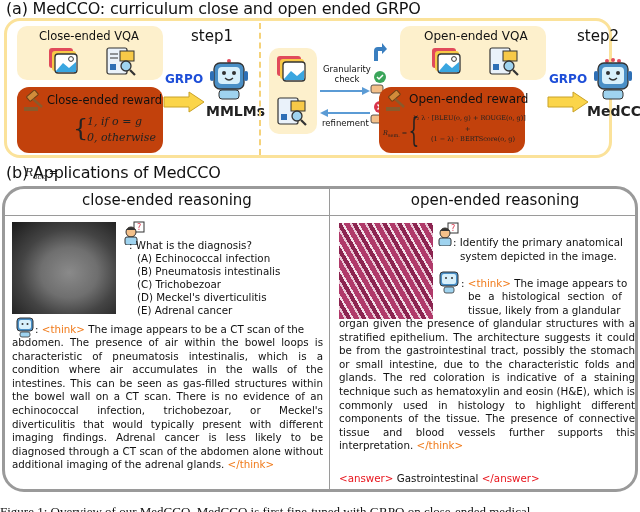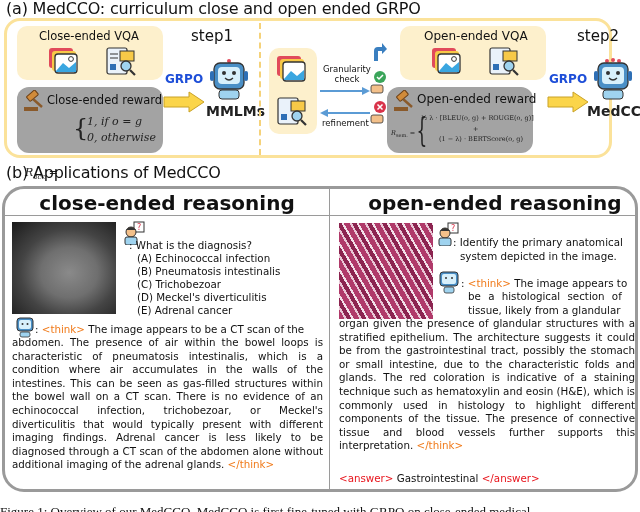--- a/index.html
+++ b/index.html
@@ -24,21 +24,21 @@
     border: 3px solid #fbe29a; border-radius: 16px; background: #fff;
   }
   .divider-dashed {
     position: absolute; left: 252px; top: 2px; width: 0; height: 132px;
     border-left: 2px dashed #f5d27a;
   }
   .vqa-box {
     position: absolute; background: #fdf0cc; border-radius: 10px;
   }
   .reward-box {
-    position: absolute; background: #a3a3a3; border-radius: 12px;
+    position: absolute; background: #c2410c; border-radius: 12px;
   }
   .box-label { position: absolute; font-size: 11.5px; white-space: nowrap; }
   .step-label { position: absolute; font-size: 15px; }
   .grpo-label { position: absolute; font-size: 12px; font-weight: bold; color:#1d4ed8;}
   .model-label { position: absolute; font-size: 14px; font-weight: bold; color:#222;}
   .arrow-yellow {
     position: absolute; width: 42px; height: 22px;
   }
   .formula {
     position: absolute; font-family: "DejaVu Serif", serif; font-style: italic;
@@ -57,21 +57,21 @@
     overflow: hidden;
   }
   .col-divider {
     position: absolute; left: 324px; top: 0; width: 1px; height: 306px;
     background: #9a9a9a;
   }
   .head-divider {
     position: absolute; left: 0; top: 26px; width: 636px; height: 1px; background: #9a9a9a;
   }
   .col-head {
-    position: absolute; top: 2px; font-size: 20px; text-align: center; font-weight: bold;
+    position: absolute; top: 2px; font-size: 15px; text-align: center;
   }
   .txt {
     position: absolute; font-size: 10.3px; line-height: 13.6px; color:#111;
     text-align: justify;
   }
   .opt { position: absolute; font-size: 10.3px; line-height: 13.6px; color:#111; white-space: nowrap;}
   .tag-think { color: #f07a1a; }
   .tag-answer { color: #e8141c; }
 
   .ct-img {
@@ -204,21 +204,21 @@
       <circle cx="24" cy="13" r="2.4" fill="#fff" stroke="#333" stroke-width="1"></circle>
     </svg>
     <svg class="icon" style="left:88px;top:20px;" width="34" height="32">
       <rect x="2" y="2" width="20" height="26" rx="2" fill="#eaf2fa" stroke="#333" stroke-width="1.2"></rect>
       <rect x="15" y="5" width="14" height="10" fill="#f7c948" stroke="#333" stroke-width="1"></rect>
       <rect x="5" y="18" width="6" height="6" fill="#2e6fb5"></rect>
       <circle cx="21" cy="20" r="5" fill="#9fd3ef" stroke="#333" stroke-width="1.3"></circle>
       <line x1="25" y1="24" x2="30" y2="29" stroke="#333" stroke-width="2.2"></line>
     </svg>
   </div>
-  <div class="reward-box" style="left:380px;top:66px;width:146px;height:66px;">
+  <div class="reward-box" style="left:372px;top:66px;width:146px;height:66px;">
     <svg class="icon" style="left:4px;top:3px;" width="24" height="22">
       <rect x="3" y="17" width="14" height="4" fill="#8a5a2b"></rect>
       <rect x="6" y="3" width="11" height="6" rx="1" transform="rotate(-40 11 6)" fill="#d18b3a" stroke="#6b3f16" stroke-width="1"></rect>
       <line x1="12" y1="9" x2="21" y2="17" stroke="#8a5a2b" stroke-width="2.5"></line>
     </svg>
     <div class="box-label" style="left:30px;top:5px;font-size:12px;">Open-ended reward</div>
     <div class="formula-small" style="left:4px;top:42px;">
       <i>R</i><sub style="font-size:5px;">sem.</sub> =
     </div>
     <div class="formula" style="left:24px;top:22px;font-size:34px;font-style:normal;line-height:40px;transform:scaleX(0.5);">{</div>

